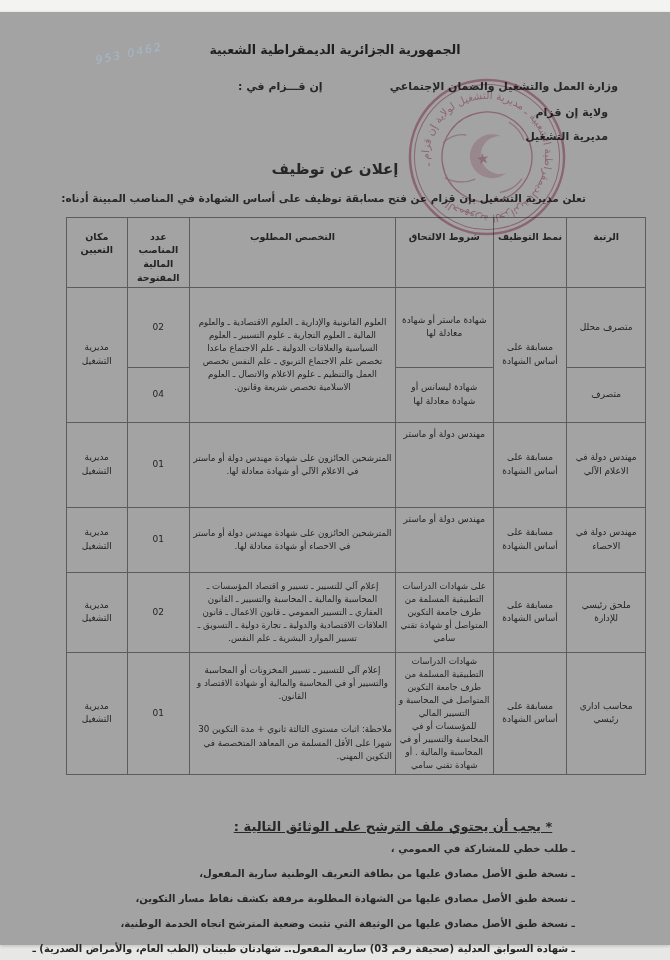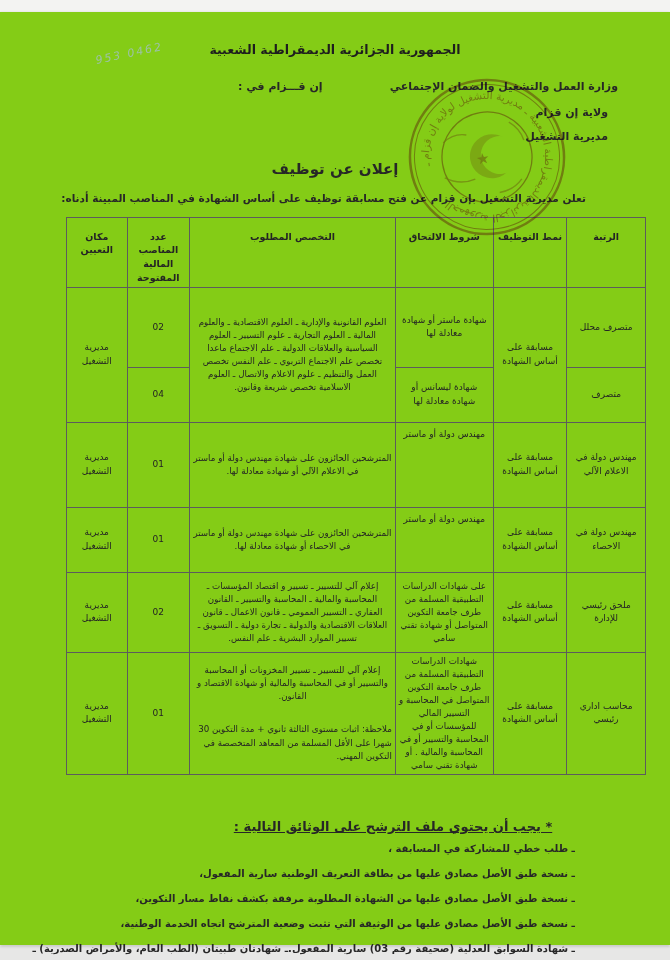--- a/index.html
+++ b/index.html
@@ -1,19 +1,19 @@
 <!DOCTYPE html>
 <html lang="ar"><head>
 <meta charset="utf-8">
 <style>
   html,body{margin:0;padding:0;background:#dddddd;font-family:"DejaVu Sans",sans-serif;}
   .screen{position:relative;width:670px;height:960px;background:#efefee;overflow:hidden;}
   .strip-top{position:absolute;left:0;top:0;width:670px;height:12px;background:#f3f3f2;}
   .strip-bottom{position:absolute;left:0;top:946px;width:670px;height:14px;background:#e7e7e6;}
-  .paper{position:absolute;left:0;top:12px;width:670px;height:933px;background:#84cc16;
+  .paper{position:absolute;left:0;top:12px;width:670px;height:933px;background:#a3a3a3;
          box-shadow:0 1px 3px rgba(0,0,0,.22);color:#272727;direction:rtl;}
   .republic{margin-top:30px;text-align:center;font-weight:bold;font-size:12.5px;color:#1e1e1e;}
   .line2{position:relative;height:15px;margin-top:23px;font-size:11px;font-weight:bold;}
   .ministry{position:absolute;right:52px;top:0;}
   .dateline{position:absolute;left:238px;top:0;direction:rtl;}
   .rightline{text-align:right;padding-left:0;margin-top:11px;font-size:11px;font-weight:bold;
              padding-right:62px;margin-left:48px;}
   .doc-title{margin-top:17px;text-align:center;font-weight:bold;font-size:15px;letter-spacing:.5px;}
   .intro{margin-top:13px;padding-right:84px;padding-left:58px;text-align:right;
          font-size:10.5px;font-weight:bold;line-height:1.4;}
@@ -128,21 +128,21 @@
         <td>01</td>
         <td>مديرية التشغيل</td>
       </tr>
     </tbody>
       </table>
 
     <div class="docs-head">
       <span>* يجب أن يحتوي ملف الترشح على الوثائق التالية :</span>
     </div>
     <div class="docs-list">
-      <div class="doc-item">ـ طلب خطي للمشاركة في المسابقة ،</div>
+      <div class="doc-item">ـ طلب خطي للمشاركة في العمومي ،</div>
       <div class="doc-item">ـ نسخة طبق الأصل مصادق عليها من بطاقة التعريف الوطنية سارية المفعول،</div>
       <div class="doc-item">ـ نسخة طبق الأصل مصادق عليها من الشهادة المطلوبة مرفقة بكشف نقاط مسار التكوين،</div>
       <div class="doc-item">ـ نسخة طبق الأصل مصادق عليها من الوثيقة التي تثبت وضعية المترشح اتجاه الخدمة الوطنية،</div>
       <div class="doc-item">ـ شهادة السوابق العدلية (صحيفة رقم 03) سارية المفعول.ـ شهادتان طبيتان (الطب العام، والأمراض الصدرية) ـ</div>
     </div>
   </div>
 
   <div class="handnote">953 0462</div>
 
   <svg class="stamp" viewBox="0 0 162 162">

